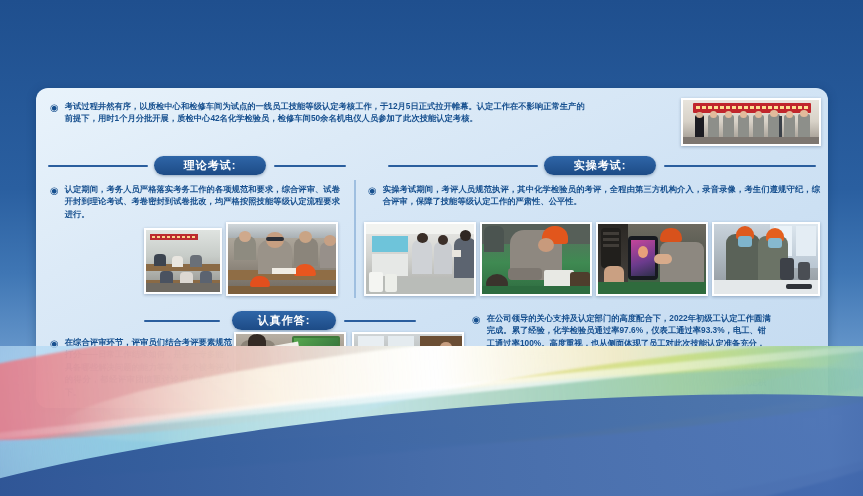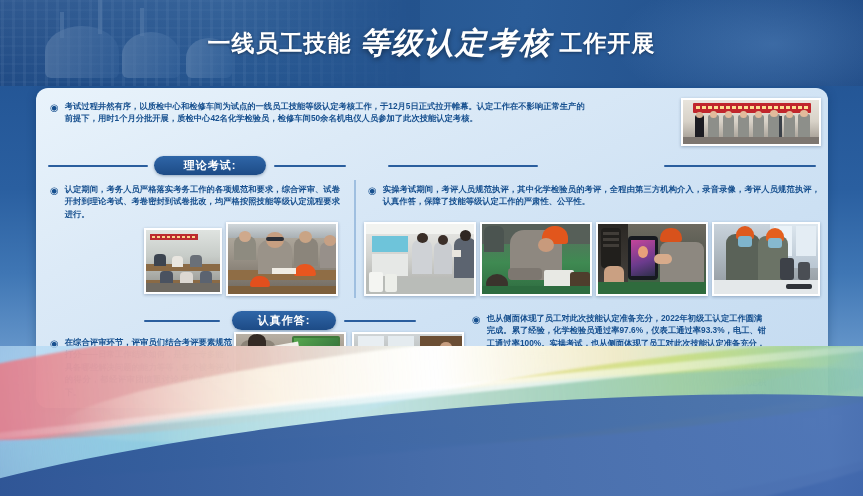--- a/index.html
+++ b/index.html
@@ -76,36 +76,20 @@
   .rb{position:absolute;border-radius:50%;transform-origin:center;}
 
   .skyline{position:absolute;right:20px;bottom:62px;width:320px;height:46px;opacity:.30;}
   .bld{position:absolute;bottom:0;background:linear-gradient(180deg,rgba(225,240,252,.85),rgba(150,195,235,.25));}
 </style>
 </head>
 <body>
 
 <div id="poster">
 
-  <div class="hdr">
-    <div class="hdr-photo">
-      <div class="tank t1"></div>
-        <div class="tank t2"></div>
-        <div class="tank t3"></div>
-      <div class="stack s1"></div>
-        <div class="stack s2"></div>
-        <div class="stack s3"></div>
-    </div>
-    <div class="hdr-deco"></div>
-    <div class="title-wrap">
-      <span class="title t-a">一线员工技能</span>
-      <span class="title t-b">等级认定考核</span>
-      <span class="title t-c">工作开展</span>
-    </div>
-  </div>
 
   <div class="panel">
 
     <div class="row intro">
       <span class="bullet">◉</span>
       <div>
         <div class="ptxt">考试过程井然有序，以质检中心和检修车间为试点的一线员工技能等级认定考核工作，于12月5日正式拉开帷幕。认定工作在不影响正常生产的</div>
         <div class="ptxt">前提下，用时1个月分批开展，质检中心42名化学检验员，检修车间50余名机电仪人员参加了此次技能认定考核。</div>
       </div>
     </div>
@@ -133,32 +117,35 @@
       <i style="left:96px;top:16px;width:3px;height:24px;background:#3a4048;"></i>
       <i style="left:0;bottom:0;right:0;height:7px;background:#7d7670;"></i>
     </div>
 
     <div class="rule" style="left:12px;top:77px;width:100px;"></div>
     <div class="pill" style="left:118px;top:68px;width:112px;">
       <span>理论考试:</span>
     </div>
     <div class="rule" style="left:238px;top:77px;width:72px;"></div>
     <div class="rule" style="left:352px;top:77px;width:150px;"></div>
+    <div class="pill" style="left:508px;top:68px;width:112px;">
+      <span>实操考试:</span>
+    </div>
     <div class="rule" style="left:628px;top:77px;width:152px;"></div>
 
     <div class="row" style="left:14px;top:95px;width:290px;">
       <span class="bullet">◉</span>
       <div class="ptxt">认定期间，考务人员严格落实考务工作的各项规范和要求，综合评审、试卷开封到理论考试、考卷密封到试卷批改，均严格按照技能等级认定流程要求进行。</div>
     </div>
 
     <div class="vdiv" style="left:318px;top:92px;height:118px;"></div>
 
     <div class="row" style="left:332px;top:95px;width:452px;">
       <span class="bullet">◉</span>
-      <div class="ptxt">实操考试期间，考评人员规范执评，其中化学检验员的考评，全程由第三方机构介入，录音录像，考评人员规范执评，认真作答，保障了技能等级认定工作的严肃性、公平性。</div>
+      <div class="ptxt">实操考试期间，考评人员规范执评，其中化学检验员的考评，全程由第三方机构介入，录音录像，考生们遵规守纪，综合评审，保障了技能等级认定工作的严肃性、公平性。</div>
     </div>
 
     <div class="ph" style="left:108px;top:140px;width:78px;height:66px;">
       <i style="left:0;top:0;right:0;bottom:0;background:linear-gradient(180deg,#dfe3e0 0%,#c7ccc8 42%,#8f8e88 100%);"></i>
       <i style="left:4px;top:4px;width:48px;height:6px;background:#bb2a2f;"></i>
       <i style="left:6px;top:6px;width:44px;height:2px;background:repeating-linear-gradient(90deg,rgba(255,230,150,.9) 0 3px,rgba(255,230,150,0) 3px 5px);"></i>
       <i style="left:0;top:34px;right:0;height:7px;background:#8a6a45;"></i>
       <i style="left:0;top:50px;right:0;height:8px;background:#8a6a45;"></i>
       <i style="left:8px;top:24px;width:12px;height:12px;background:#3c4450;border-radius:4px 4px 0 0;"></i>
       <i style="left:26px;top:26px;width:11px;height:11px;background:#e9e6e0;border-radius:4px 4px 0 0;"></i>
@@ -288,23 +275,23 @@
       <i style="left:56px;top:22px;width:17px;height:15px;background:#c29a7c;border-radius:50%;"></i>
       <i style="left:82px;top:14px;width:20px;height:22px;background:#585f66;border-radius:7px 7px 0 0;"></i>
       <i style="left:86px;top:8px;width:12px;height:10px;background:#c69d7f;border-radius:50%;"></i>
       <i style="left:92px;top:40px;width:16px;height:10px;background:#e2561c;border-radius:8px 8px 2px 2px;"></i>
       <i style="left:4px;top:44px;width:18px;height:16px;background:#2f353c;"></i>
     </div>
 
     <div class="row" style="left:436px;top:224px;width:348px;">
       <span class="bullet">◉</span>
       <div>
-        <div class="ptxt">也从侧面体现了员工对此次技能认定准备充分，2022年初级工认定工作圆满</div>
+        <div class="ptxt">在公司领导的关心支持及认定部门的高度配合下，2022年初级工认定工作圆满</div>
         <div class="ptxt">完成。累了经验，化学检验员通过率97.6%，仪表工通过率93.3%，电工、钳</div>
-        <div class="ptxt">工通过率100%。实操考试，也从侧面体现了员工对此次技能认定准备充分，</div>
+        <div class="ptxt">工通过率100%。高度重视，也从侧面体现了员工对此次技能认定准备充分，</div>
         <div class="ptxt">日常工作技艺在手。</div>
       </div>
     </div>
     <div class="row" style="left:448px;top:276px;width:336px;">
       <div>
         <div class="ptxt">技能认定工作的开展，充分展示了公司对一线员工技能提升及个人职业发展的</div>
         <div class="ptxt">高度重视。两部门的成功试点，为后续更高级别及更多岗位的技能等级认定积</div>
         <div class="ptxt">累了经验，奠定了基础。相信公司的自主认定工作，将为公司培养更多优秀的</div>
         <div class="ptxt">技能人才，也将引领和鼓励更多优秀的金海技术工人主动提升技能，为公司的</div>
 

